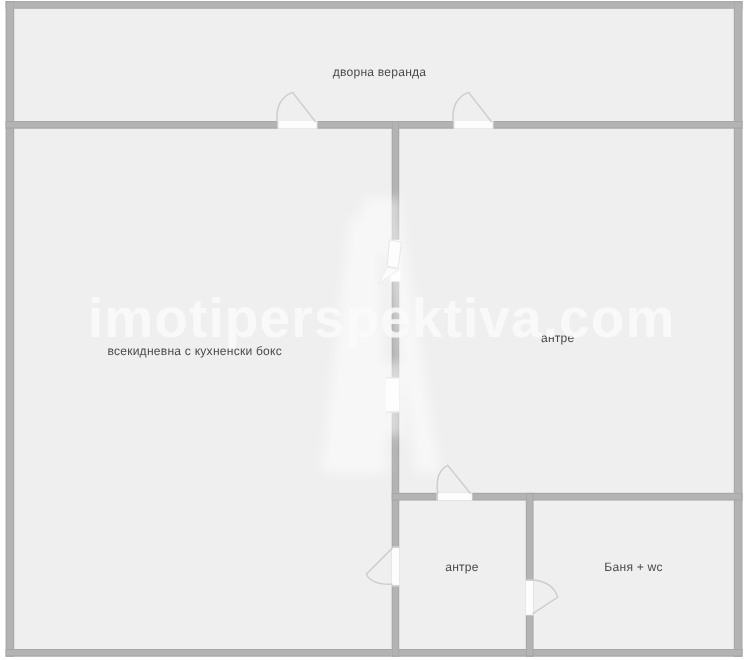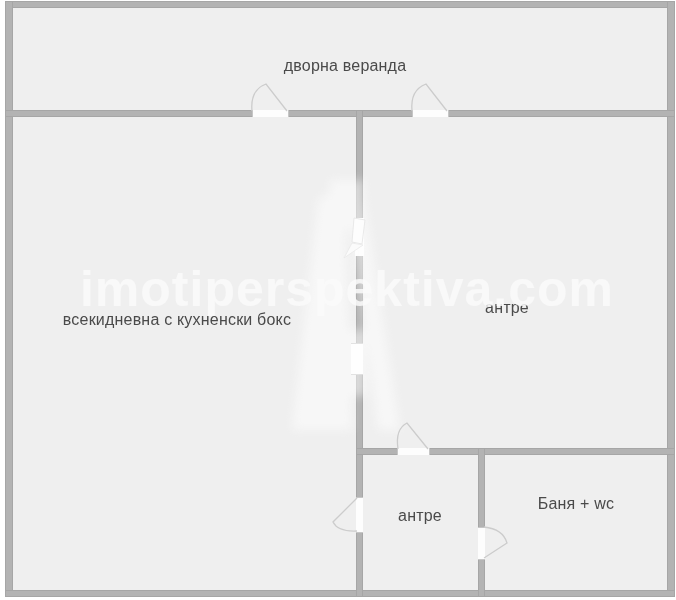--- a/index.html
+++ b/index.html
@@ -16,21 +16,21 @@
     position:absolute;background:var(--wall,#b3b3b3);
     box-shadow:inset 0 0 0 1px rgba(0,0,0,0.07);
   }
   .door-slab{
     position:absolute;background:var(--door-slab,#fdfdfd);
   }
   .door-slab.h{border-left:1px solid #c6c6c6;border-right:1px solid #c6c6c6;}
   .door-slab.v{border-top:1px solid #c6c6c6;border-bottom:1px solid #c6c6c6;}
   .room-label{
     position:absolute;transform:translate(-50%,-50%);
-    font-size:16px;color:var(--label-text,#4a4a4a);white-space:nowrap;
+    font-size:11px;color:var(--label-text,#4a4a4a);white-space:nowrap;
     letter-spacing:0.2px;
   }
   svg.overlay{position:absolute;left:0;top:0;pointer-events:none;}
   .arc{fill:none;stroke:var(--door-arc,#ccc);stroke-width:1.3;}
   .watermark{
     position:absolute;left:347px;top:289px;transform:translate(-50%,-50%);
     font-size:50px;font-weight:bold;letter-spacing:1px;white-space:nowrap;
     color:var(--watermark,#fbfbfb);opacity:0.85;text-align:center;
   }
 </style>
@@ -81,17 +81,17 @@
     <g>
       <polygon points="354,218 365,220 362,244 352,242" fill="#fdfdfd" stroke="#e3e3e3" stroke-width="0.8"></polygon>
       <polygon points="352,243 363,245 344,258" fill="#fbfbfb" stroke="#e9e9e9" stroke-width="0.8"></polygon>
     </g>
   </svg>
 
   <div class="room-label" style="left:345px;top:66px">дворна веранда</div>
   <div class="room-label" style="left:177px;top:320px">всекидневна с кухненски бокс</div>
   <div class="room-label" style="left:507px;top:308px">антре</div>
   <div class="room-label" style="left:420px;top:516px">антре</div>
-  <div class="room-label" style="left:576px;top:504px">Баня + wc</div>
+  <div class="room-label" style="left:576px;top:516px">Баня + wc</div>
 
   <div class="watermark">imotiperspektiva.com</div>
 
 </div>
 
 </body></html>

